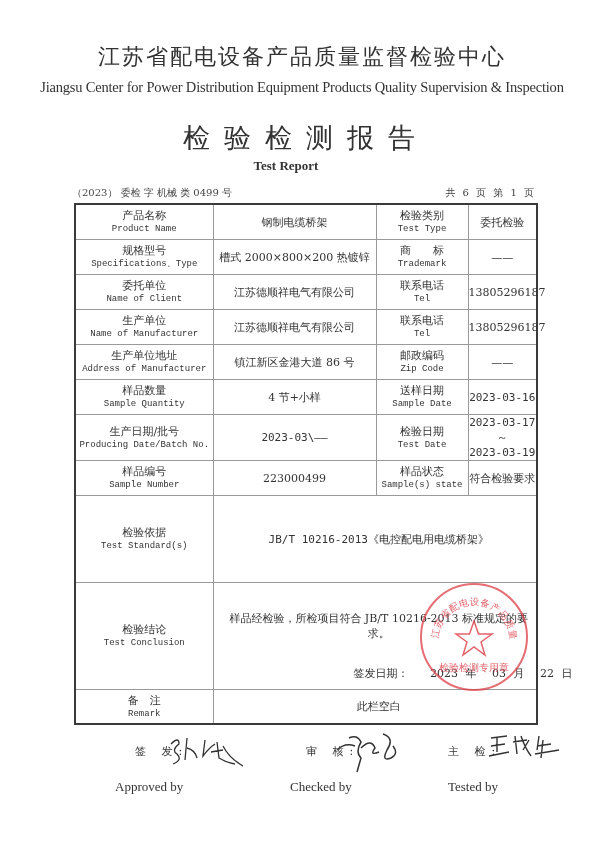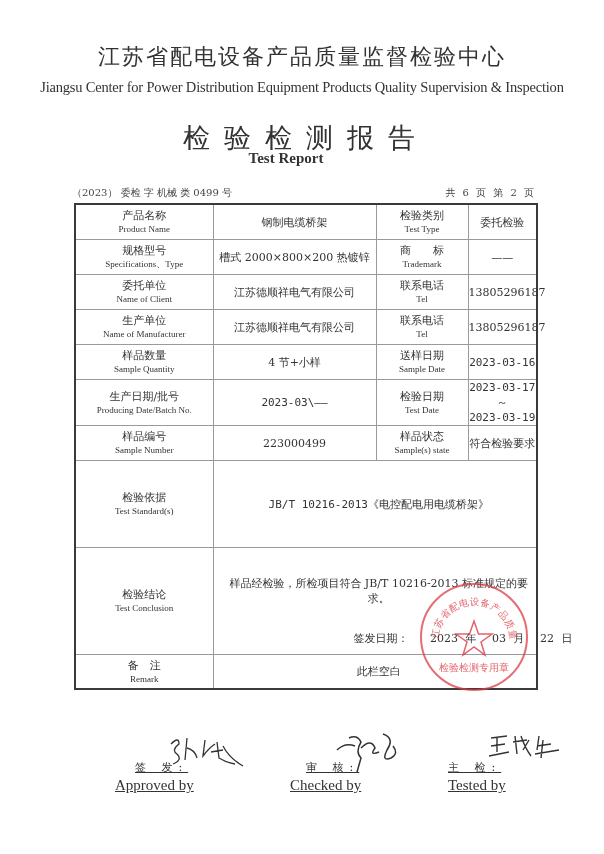--- a/index.html
+++ b/index.html
@@ -2,58 +2,58 @@
 <html><head>
 <meta charset="utf-8">
 <style>
   html, body { margin:0; padding:0; background:#ffffff; }
   body { width:604px; height:854px; position:relative; overflow:hidden; font-family:"DejaVu Serif","Liberation Serif",serif; color:#2a2a2a; }
   .abs { position:absolute; }
   .center { text-align:center; }
   #org-cn { left:0; width:604px; top:42px; font-size:22px; letter-spacing:2px; color:#333; }
   #org-en { left:0; width:604px; top:79px; font-family:"Liberation Serif",serif; font-size:14.5px; color:#333; letter-spacing:-0.2px; }
   #title-cn { left:0; width:604px; top:120px; font-size:27px; letter-spacing:14px; color:#333; padding-left:8px; box-sizing:border-box; }
-  #title-en { left:0; width:572px; top:150px; font-family:"Liberation Serif",serif; font-size:15px; font-weight:bold; color:#333; }
+  #title-en { left:0; width:572px; top:158px; font-family:"Liberation Serif",serif; font-size:13px; font-weight:bold; color:#333; }
   #ref-no { left:72px; top:186px; font-size:10px; color:#444; }
   #page-no { right:68px; top:186px; font-size:10px; color:#444; letter-spacing:2px; }
 
   table#report { position:absolute; left:74px; top:203px; width:462px; border-collapse:collapse; border:2px solid #3a3a3a; table-layout:fixed; }
   #report td { border:1px solid #9a9a9a; text-align:center; vertical-align:middle; padding:0; font-size:11px; color:#333; }
   #report tr.std td { height:34px; }
   .lbl-cn { font-size:11px; line-height:15px; display:block; }
-  .lbl-en { font-family:Liberation Serif, serif; font-size:9px; line-height:13px; display:block; color:#333; }
+  .lbl-en { font-family:Liberation Mono, monospace; font-size:9px; line-height:13px; display:block; color:#333; }
   .val { font-size:11px; }
   .val-mono { font-family:"DejaVu Sans Mono","Liberation Mono",monospace; font-size:10.5px; }
   td.left { text-align:center; padding-left:8px !important; }
   .big-row td { height:86px; }
   .concl-row td { height:106px; }
   .remark-row td { height:33px; }
 
   .concl-cell { position:relative; }
   .concl-text { position:absolute; left:8px; top:28px; font-size:11px; }
   .issue-date { position:absolute; left:140px; bottom:8px; font-size:11px; white-space:nowrap; }
   .issue-date span { margin-right:4px; }
 
   .stamp { position:absolute; left:420px; top:583px; width:108px; height:108px; border-radius:50%; border:2px solid rgba(220,60,70,0.75); box-sizing:border-box; pointer-events:none; }
   .stamp svg { position:absolute; left:0; top:0; }
 
-  .sign-block { position:absolute; top:760px; font-size:11px; color:#333;text-decoration:underline; }
+  .sign-block { position:absolute; top:744px; font-size:11px; color:#333; }
   .sign-cn { display:block; letter-spacing:6px; }
-  .sign-en { display:block; font-family:"Liberation Serif",serif; font-size:15px; margin-top:2px; }
+  .sign-en { display:block; font-family:"Liberation Serif",serif; font-size:13px; margin-top:20px; }
   .sig { position:absolute; }
 </style>
 </head>
 <body>
 
 <div class="abs center" id="org-cn">江苏省配电设备产品质量监督检验中心</div>
 <div class="abs center" id="org-en">Jiangsu Center for Power Distribution Equipment Products Quality Supervision &amp; Inspection</div>
 <div class="abs center" id="title-cn">检验检测报告</div>
 <div class="abs center" id="title-en">Test Report</div>
 <div class="abs" id="ref-no">（2023） 委检 字 机械 类 0499 号</div>
-<div class="abs" id="page-no">共 6 页 第 2 页</div>
+<div class="abs" id="page-no">共 6 页 第 1 页</div>
 
 <table id="report">
   <colgroup>
     <col style="width:138px">
       <col style="width:163px">
       <col style="width:92px">
       <col style="width:69px">
   </colgroup>
   <tbody>
     <tr class="std">
@@ -96,20 +96,32 @@
       <td>
           <span class="lbl-cn">生产单位</span>
           <span class="lbl-en">Name of Manufacturer</span>
         </td>
       <td class="val">江苏德顺祥电气有限公司</td>
       <td>
           <span class="lbl-cn">联系电话</span>
           <span class="lbl-en">Tel</span>
         </td>
       <td class="val">13805296187</td>
+    </tr>
+    <tr class="std">
+      <td>
+          <span class="lbl-cn">生产单位地址</span>
+          <span class="lbl-en">Address of Manufacturer</span>
+        </td>
+      <td class="val">镇江新区金港大道 86 号</td>
+      <td>
+          <span class="lbl-cn">邮政编码</span>
+          <span class="lbl-en">Zip Code</span>
+        </td>
+      <td class="val">——</td>
     </tr>
     <tr class="std">
       <td>
           <span class="lbl-cn">样品数量</span>
           <span class="lbl-en">Sample Quantity</span>
         </td>
       <td class="val">4 节+小样</td>
       <td>
           <span class="lbl-cn">送样日期</span>
           <span class="lbl-en">Sample Date</span>

